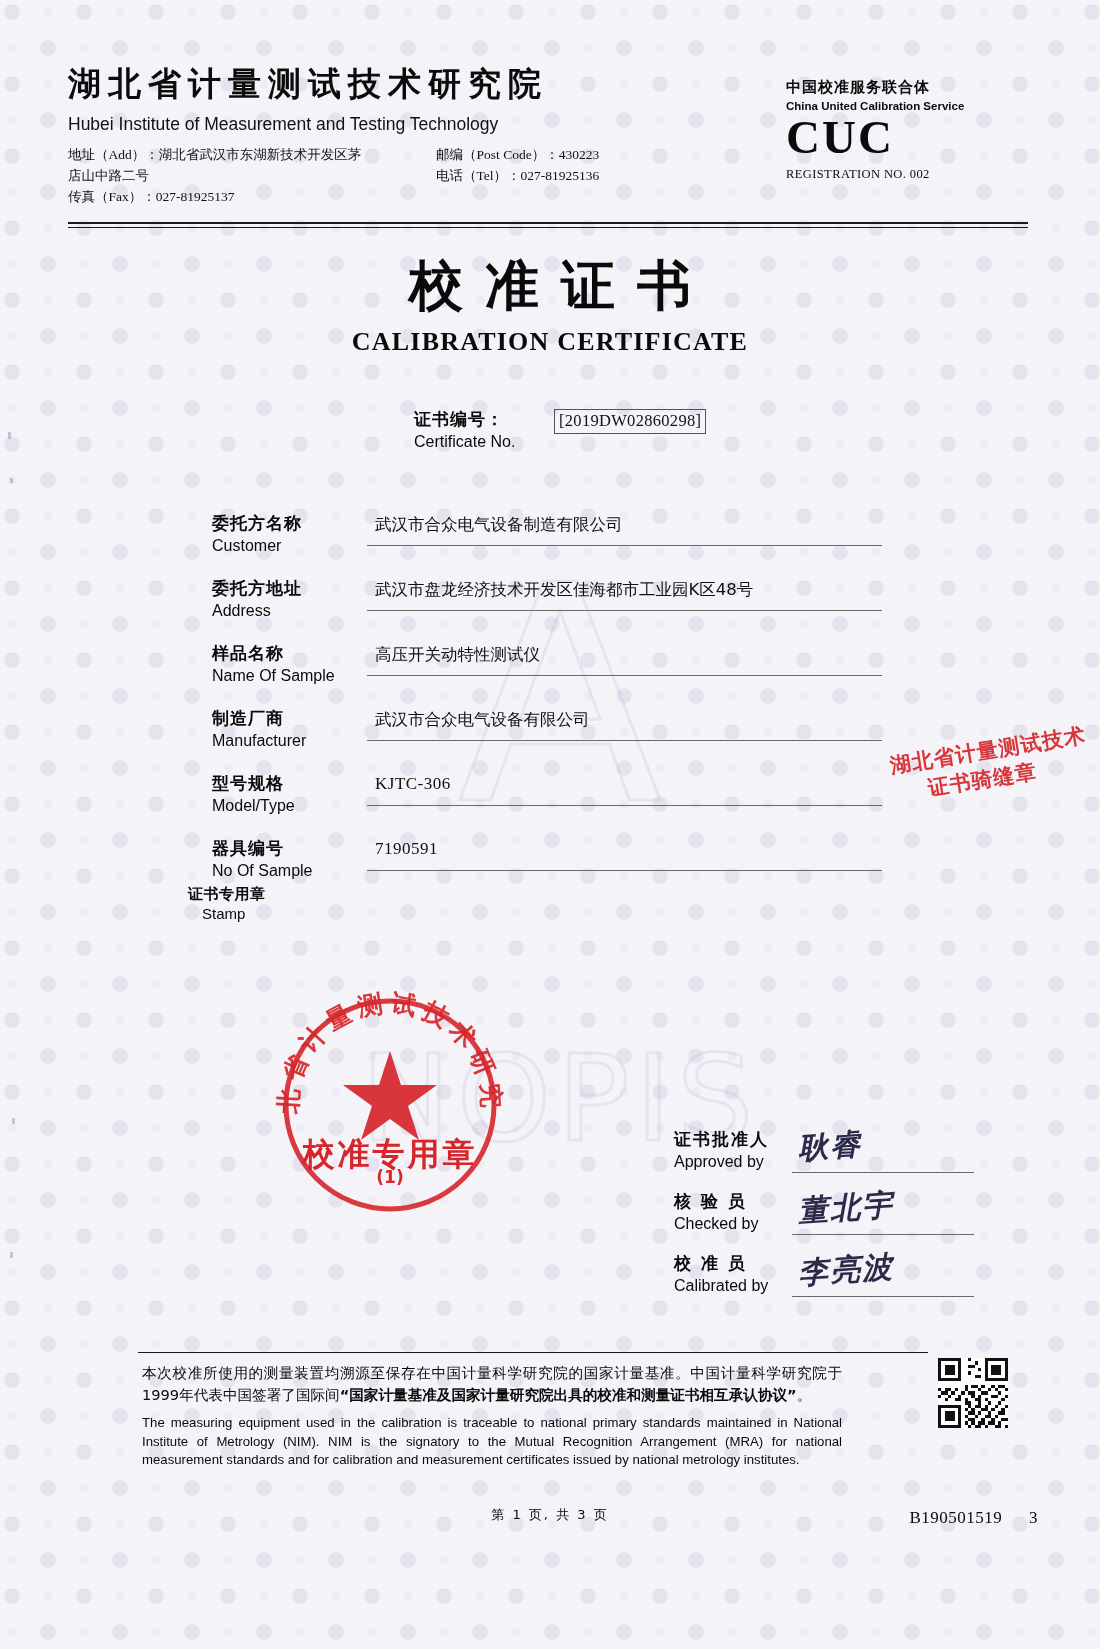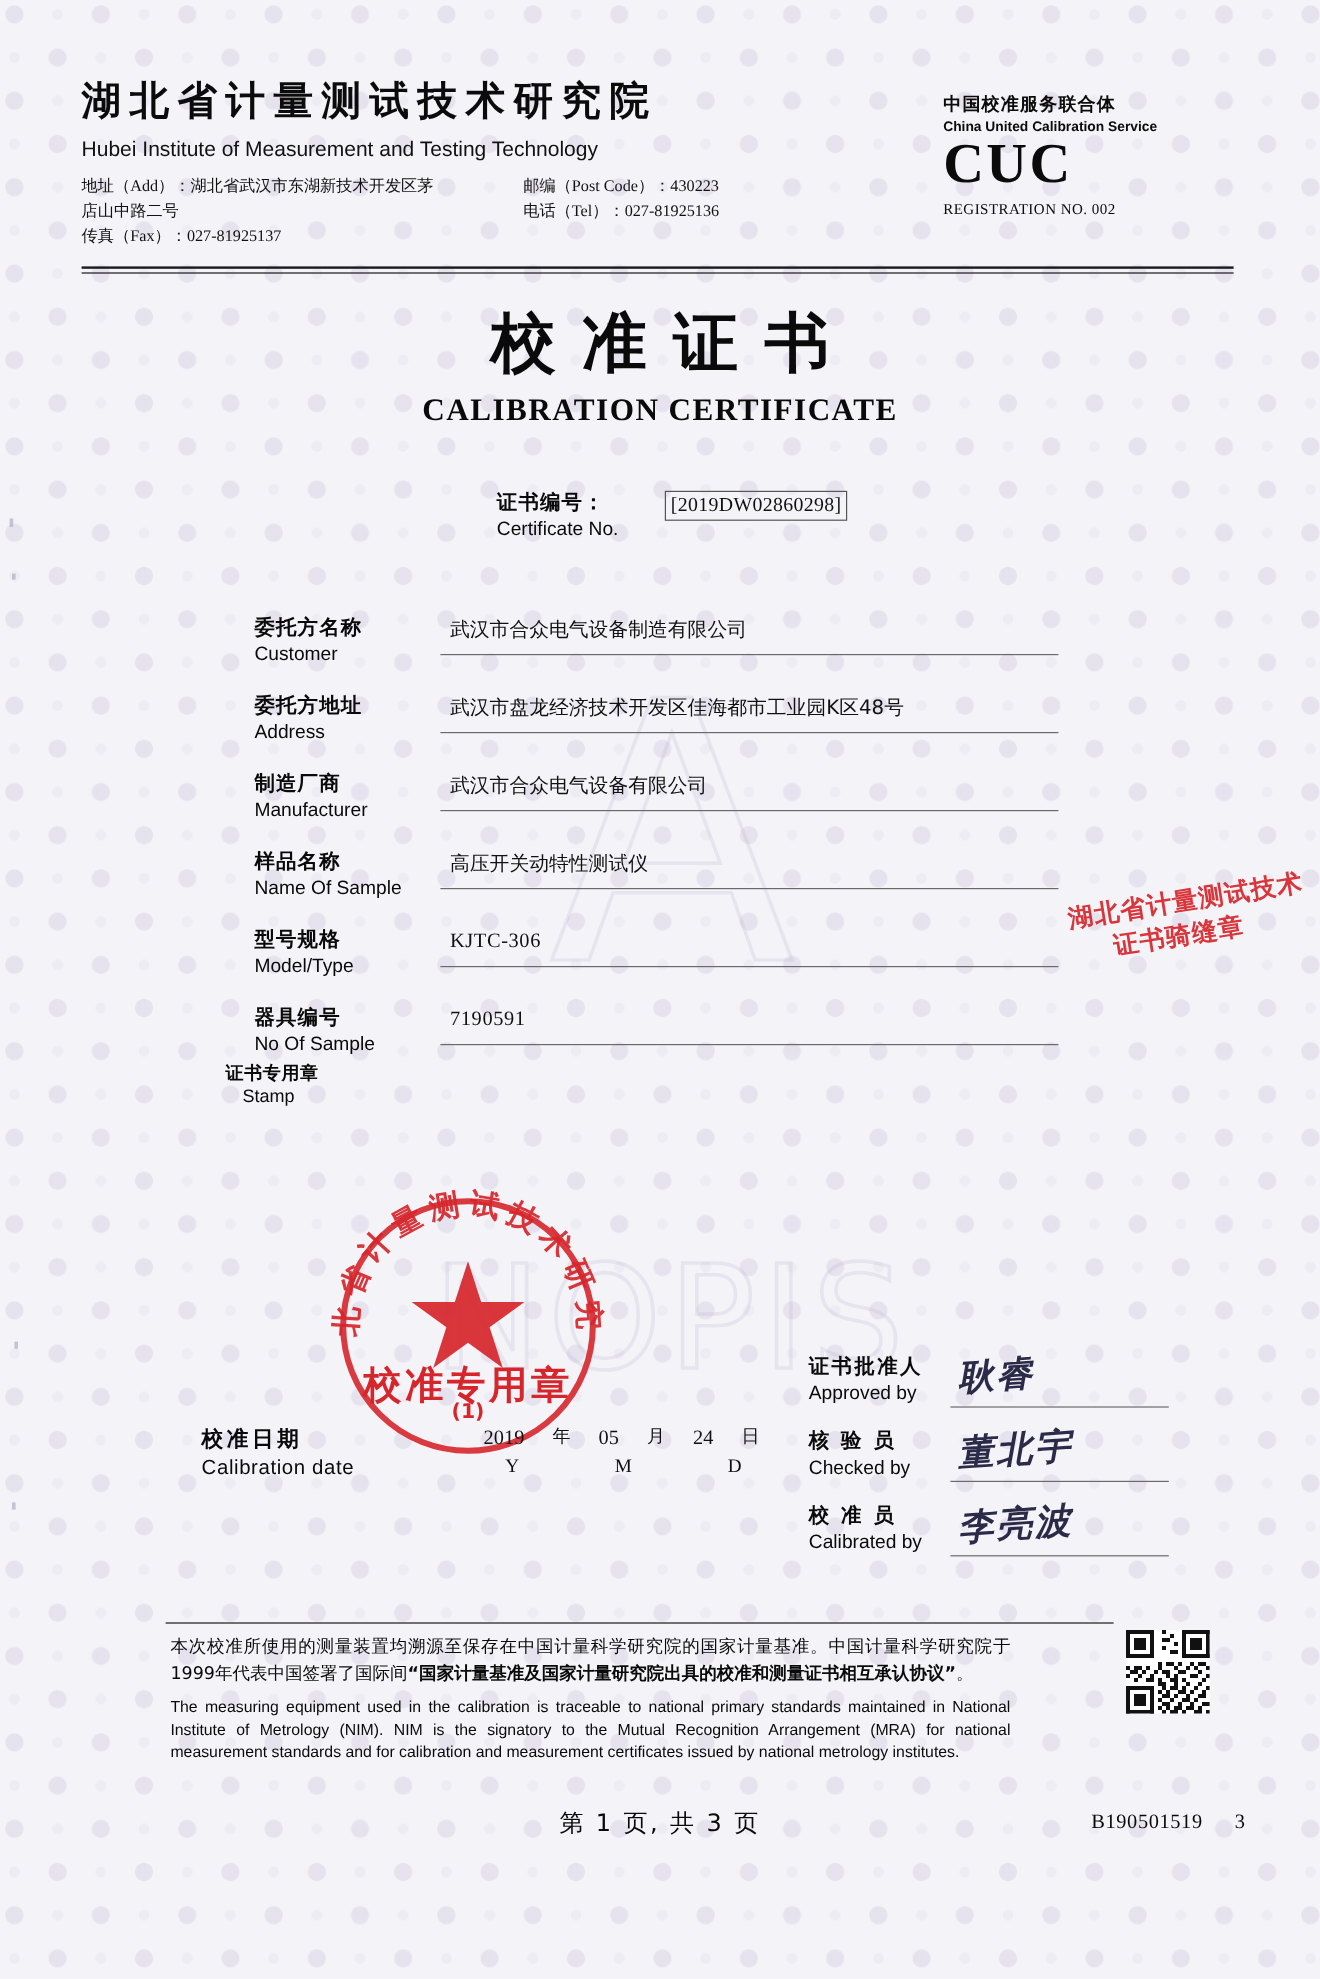--- a/index.html
+++ b/index.html
@@ -361,21 +361,21 @@
     height: 70px;
   }
 
   
   .page-no {
     position: absolute;
     left: 0; right: 0;
     top: 1506px;
     text-align: center;
     font-family: "DejaVu Sans", sans-serif;
-    font-size: 20px;
+    font-size: 13px;
     letter-spacing: 2px;
     color: #0a0a0a;
   }
   .doc-code {
     position: absolute;
     right: 62px;
     top: 1508px;
     font-family: "Liberation Serif", serif;
     font-size: 17px;
     letter-spacing: 0.5px;
@@ -472,36 +472,36 @@
           <div class="lbl-en">Address</div>
         </div>
         <div class="field-value-wrap">
           <div class="field-value">武汉市盘龙经济技术开发区佳海都市工业园K区48号</div>
           <div class="field-rule"></div>
         </div>
       </div>
 
       <div class="field-row">
         <div class="field-label">
+          <div class="lbl-cn">样品名称</div>
+          <div class="lbl-en">Name Of Sample</div>
+        </div>
+        <div class="field-value-wrap">
+          <div class="field-value">高压开关动特性测试仪</div>
+          <div class="field-rule"></div>
+        </div>
+      </div>
+
+      <div class="field-row">
+        <div class="field-label">
           <div class="lbl-cn">制造厂商</div>
           <div class="lbl-en">Manufacturer</div>
         </div>
         <div class="field-value-wrap">
           <div class="field-value">武汉市合众电气设备有限公司</div>
-          <div class="field-rule"></div>
-        </div>
-      </div>
-
-      <div class="field-row">
-        <div class="field-label">
-          <div class="lbl-cn">样品名称</div>
-          <div class="lbl-en">Name Of Sample</div>
-        </div>
-        <div class="field-value-wrap">
-          <div class="field-value">高压开关动特性测试仪</div>
           <div class="field-rule"></div>
         </div>
       </div>
 
       <div class="field-row">
         <div class="field-label">
           <div class="lbl-cn">型号规格</div>
           <div class="lbl-en">Model/Type</div>
         </div>
         <div class="field-value-wrap">
@@ -541,41 +541,20 @@
       </svg>
       <div class="seal-text-mid">校准专用章</div>
       <div class="seal-text-bot">(1)</div>
     </div>
 
     <div class="side-stamp">
       <div class="l1">湖北省计量测试技术</div>
       <div class="l2">证书骑缝章</div>
     </div>
 
-    <div class="cal-date">
-      <div class="lbl">
-        <div class="lbl-cn">校准日期</div>
-        <div class="lbl-en">Calibration  date</div>
-      </div>
-      <div class="date-grid">
-        <div class="date-line">
-          <span>2019</span>
-          <span class="date-cn">年</span>
-          <span>05</span>
-          <span class="date-cn">月</span>
-          <span>24</span>
-          <span class="date-cn">日</span>
-        </div>
-        <div class="date-line ymd">
-          <span>Y</span>
-          <span>M</span>
-          <span>D</span>
-        </div>
-      </div>
-    </div>
 
     <div class="signatures">
 
       <div class="sig-row">
         <div class="sig-label">
           <div class="lbl-cn">证书批准人</div>
           <div class="lbl-en">Approved by</div>
         </div>
         <div class="sig-hand">耿睿</div>
         <div class="sig-line"></div>

